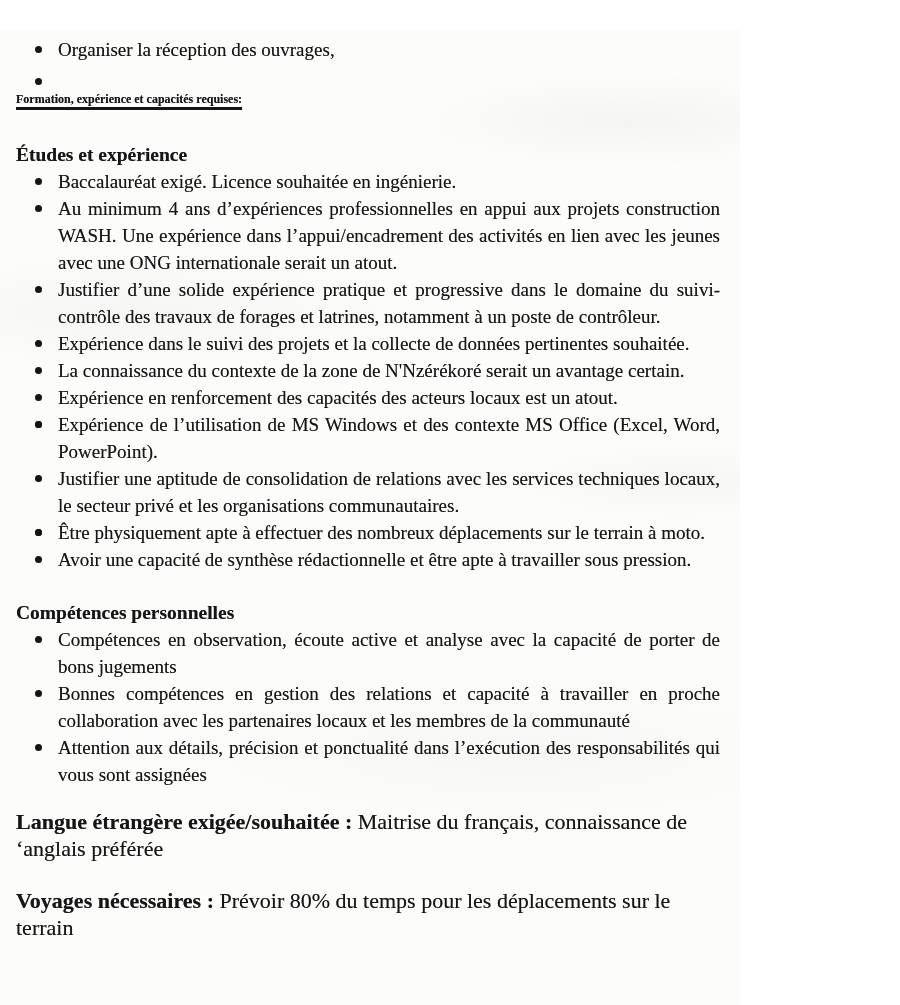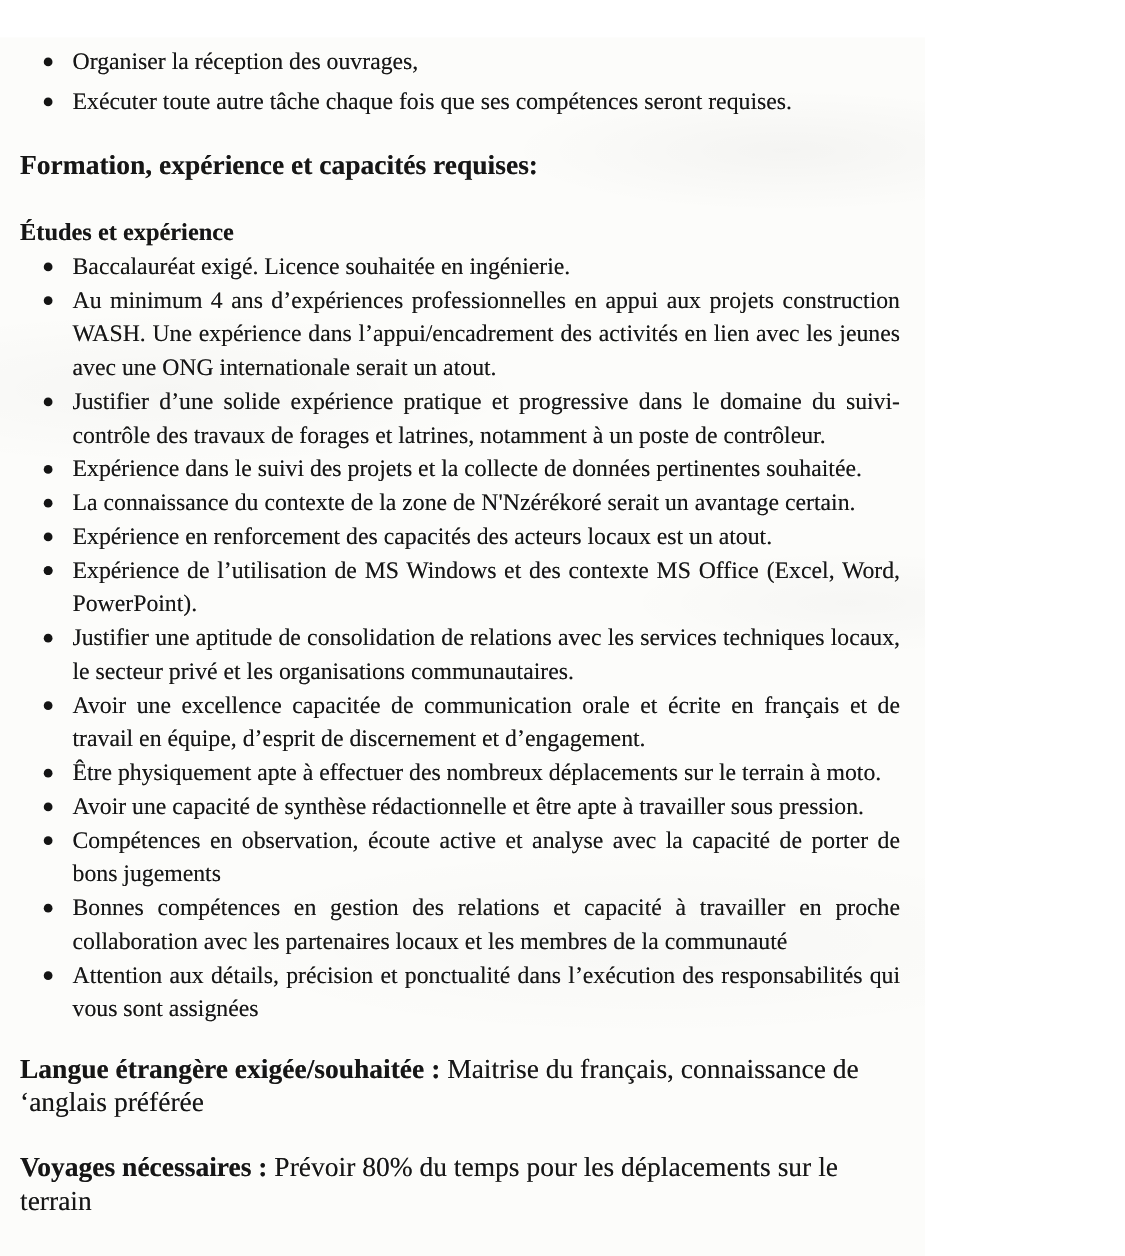--- a/index.html
+++ b/index.html
@@ -46,23 +46,24 @@
     position: absolute;
     left: 19px;
     top: 10px;
     width: 7px;
     height: 7px;
     border-radius: 50%;
     background: #141414;
   }
   h1.main-heading {
     margin: 18px 0 0 0;
-    font-size: 22px;
+    font-size: 12px;
     line-height: 27px;
     font-weight: bold;
+    text-decoration: underline;
     text-decoration-thickness: 2.5px;
     text-underline-offset: 4px;
     display: inline-block;
   }
   .heading-row { margin: 0; }
   h2.sub-heading {
     margin: 0;
     font-size: 19.5px;
     line-height: 27px;
     font-weight: bold;
@@ -84,21 +85,20 @@
 
 <div class="page">
 
   <ul class="bullets top">
     <li>
       <span class="dot"></span>
       <span>Organiser la réception des ouvrages,</span>
     </li>
     <li>
       <span class="dot"></span>
-      <span>Exécuter toute autre tâche chaque fois que ses compétences seront requises.</span>
     </li>
   </ul>
 
   <p class="heading-row">
     </p><h1 class="main-heading">Formation, expérience et capacités requises:</h1>
   <p></p>
 
   <h2 class="sub-heading first">Études et expérience</h2>
 
   <ul class="bullets">
@@ -132,32 +132,32 @@
     <li>
       <span class="dot"></span>
       <span>Expérience de l’utilisation de MS Windows et des contexte MS Office (Excel, Word, PowerPoint).</span>
     </li>
     <li>
       <span class="dot"></span>
       <span>Justifier une aptitude de consolidation de relations avec les services techniques locaux, le secteur privé et les organisations communautaires.</span>
     </li>
     <li>
       <span class="dot"></span>
-      <span>Avoir une excellence capacitée de communication orale et écrite en français et de travail en équipe, d’esprit de discernement et d’engagement.</span>
     </li>
     <li>
       <span class="dot"></span>
       <span>Être physiquement apte à effectuer des nombreux déplacements sur le terrain à moto.</span>
     </li>
     <li>
       <span class="dot"></span>
       <span>Avoir une capacité de synthèse rédactionnelle et être apte à travailler sous pression.</span>
     </li>
   </ul>
 
+  <h2 class="sub-heading second">Compétences personnelles</h2>
 
   <ul class="bullets">
     <li>
       <span class="dot"></span>
       <span>Compétences en observation, écoute active et analyse avec la capacité de porter de bons jugements</span>
     </li>
     <li>
       <span class="dot"></span>
       <span>Bonnes compétences en gestion des relations et capacité à travailler en proche collaboration avec les partenaires locaux et les membres de la communauté</span>
     </li>

